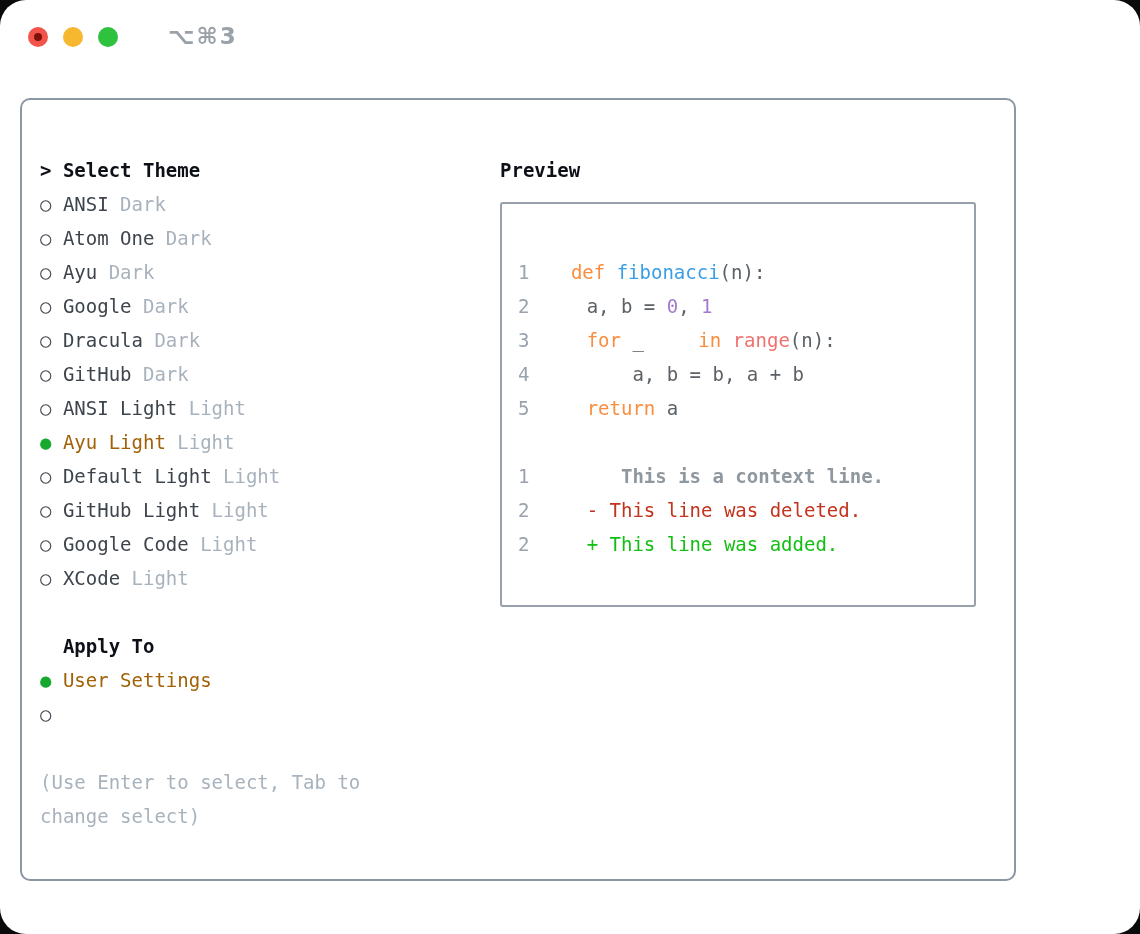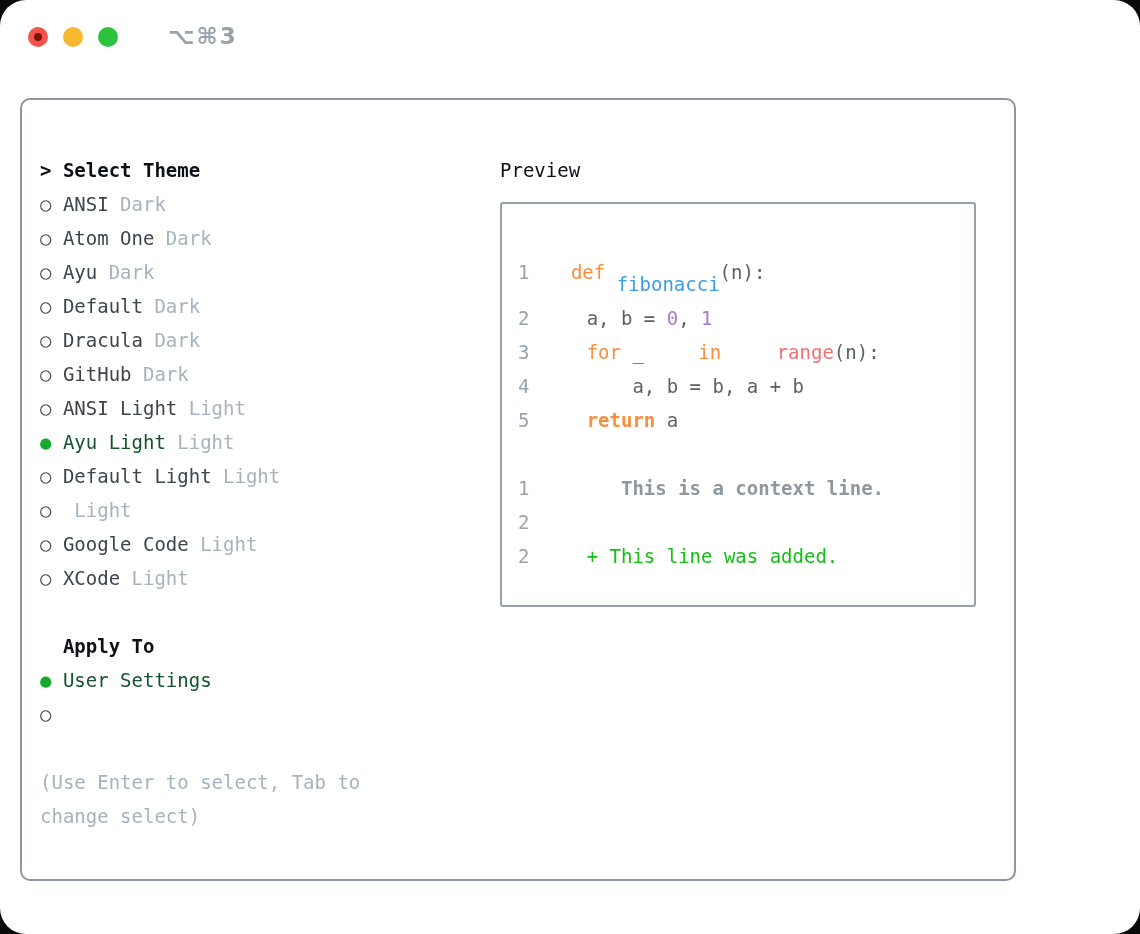--- a/index.html
+++ b/index.html
@@ -16,27 +16,27 @@
   .shortcut{position:absolute;left:168px;top:23px;font-family:"DejaVu Sans",sans-serif;
     font-weight:700;font-size:23px;color:#9aa1a8;letter-spacing:2px;}
   
   .panel{position:absolute;left:20px;top:98px;width:996px;height:783px;box-sizing:border-box;
     border:2px solid #8d97a4;border-radius:10px;}
   .left-col{position:absolute;left:18px;top:53px;font-size:19px;line-height:34px;color:#3d444c;}
   .right-col{position:absolute;left:478px;top:53px;font-size:19px;line-height:34px;color:#3d444c;}
   .row{display:flex;white-space:pre;min-height:34px;}
   .mk{display:inline-block;width:2ch;color:#464c55;}
   .mk.sel{color:#17a82e;}
-  .nm.sel{color:#14532d;text-align:right;}
+  .nm.sel{color:#a16207;text-align:right;}
   .variant{color:#a8b2bc;margin-left:1ch;text-align:right;}
   .hdr{font-weight:bold;color:#0d1117;}
   .gap{height:34px;}
   .hint{color:#a8b2bc;white-space:pre;line-height:34px;}
   
-  .preview-title{font-weight:normal;color:#0d1117;line-height:34px;}
+  .preview-title{font-weight:bold;color:#0d1117;line-height:34px;}
   .preview-box{margin-top:15px;width:476px;height:405px;box-sizing:border-box;
     border:2px solid #98a0ab;border-radius:3px;padding:51px 0 0 16px;overflow:hidden;background:#fff;}
   .cl{display:flex;min-height:34px;}
   .ln{flex:none;width:2ch;color:#9aa2ad;}
   .cseg{white-space:pre;}
 </style>
 </head>
 <body>
 
 <div class="window">
@@ -55,27 +55,27 @@
   <div class="panel">
 
     <div class="left-col">
       <div class="row hdr">
         <span class="mk hdr">&gt;</span><span>Select Theme</span>
       </div>
       <div>
           <div class="row"><span class="mk">○</span><span class="nm">ANSI</span><span class="variant">Dark</span></div>
           <div class="row"><span class="mk">○</span><span class="nm">Atom One</span><span class="variant">Dark</span></div>
           <div class="row"><span class="mk">○</span><span class="nm">Ayu</span><span class="variant">Dark</span></div>
-          <div class="row"><span class="mk">○</span><span class="nm">Default</span><span class="variant">Dark</span></div>
+          <div class="row"><span class="mk">○</span><span class="nm">Google</span><span class="variant">Dark</span></div>
           <div class="row"><span class="mk">○</span><span class="nm">Dracula</span><span class="variant">Dark</span></div>
           <div class="row"><span class="mk">○</span><span class="nm">GitHub</span><span class="variant">Dark</span></div>
           <div class="row"><span class="mk">○</span><span class="nm">ANSI Light</span><span class="variant">Light</span></div>
           <div class="row"><span class="mk sel">●</span><span class="nm sel">Ayu Light</span><span class="variant">Light</span></div>
           <div class="row"><span class="mk">○</span><span class="nm">Default Light</span><span class="variant">Light</span></div>
-          <div class="row"><span class="mk">○</span><span class="variant">Light</span></div>
+          <div class="row"><span class="mk">○</span><span class="nm">GitHub Light</span><span class="variant">Light</span></div>
           <div class="row"><span class="mk">○</span><span class="nm">Google Code</span><span class="variant">Light</span></div>
           <div class="row"><span class="mk">○</span><span class="nm">XCode</span><span class="variant">Light</span></div>
         </div>
       <div class="gap"></div>
       <div class="row">
         <span class="mk"> </span><span class="hdr">Apply To</span>
       </div>
       <div>
           <div class="row"><span class="mk sel">●</span><span class="nm sel">User Settings</span></div>
           <div class="row"><span class="mk">○</span></div>
@@ -85,59 +85,60 @@
       <div class="hint">change select)</div>
     </div>
 
     <div class="right-col">
       <div class="preview-title">Preview</div>
       <div class="preview-box">
           <div class="cl">
             <span class="ln">1</span>
             <span class="cseg" style="color: rgb(250, 141, 62); margin-left: 30px;">def</span>
             <span class="cseg" style="color: rgb(92, 97, 102);"> </span>
-            <span class="cseg" style="color: rgb(57, 158, 230); margin-top: 12px;">fibonacci</span>
+            <span class="cseg" style="color: rgb(57, 158, 230);">fibonacci</span>
             <span class="cseg" style="color: rgb(92, 97, 102);">(n):</span>
           </div>
           <div class="cl">
             <span class="ln">2</span>
             <span class="cseg" style="color: rgb(92, 97, 102);">    a, b = </span>
             <span class="cseg" style="color: rgb(163, 122, 204);">0</span>
             <span class="cseg" style="color: rgb(92, 97, 102);">, </span>
             <span class="cseg" style="color: rgb(163, 122, 204);">1</span>
           </div>
           <div class="cl">
             <span class="ln">3</span>
             <span class="cseg" style="color: rgb(92, 97, 102);">    </span>
             <span class="cseg" style="color: rgb(250, 141, 62);">for</span>
             <span class="cseg" style="color: rgb(92, 97, 102);"> _ </span>
             <span class="cseg" style="color: rgb(250, 141, 62); margin-left: 43px;">in</span>
             <span class="cseg" style="color: rgb(92, 97, 102);"> </span>
-            <span class="cseg" style="color: rgb(240, 113, 113); margin-left: 44px;">range</span>
+            <span class="cseg" style="color: rgb(240, 113, 113);">range</span>
             <span class="cseg" style="color: rgb(92, 97, 102);">(n):</span>
           </div>
           <div class="cl">
             <span class="ln">4</span>
             <span class="cseg" style="color: rgb(92, 97, 102);">        a, b = b, a + b</span>
           </div>
           <div class="cl">
             <span class="ln">5</span>
             <span class="cseg" style="color: rgb(92, 97, 102);">    </span>
-            <span class="cseg" style="color: rgb(250, 141, 62); font-weight: bold;">return</span>
+            <span class="cseg" style="color: rgb(250, 141, 62);">return</span>
             <span class="cseg" style="color: rgb(92, 97, 102);"> a</span>
           </div>
           <div class="cl">
             <span class="ln"></span>
           </div>
           <div class="cl">
             <span class="ln">1</span>
             <span class="cseg" style="color: rgb(143, 151, 159); font-weight: bold;">       This is a context line.</span>
           </div>
           <div class="cl">
             <span class="ln">2</span>
+            <span class="cseg" style="color: rgb(195, 51, 29);">    - This line was deleted.</span>
           </div>
           <div class="cl">
             <span class="ln">2</span>
             <span class="cseg" style="color: rgb(19, 191, 19);">    + This line was added.</span>
           </div>
         </div>
     </div>
 
   </div>
 </div>

